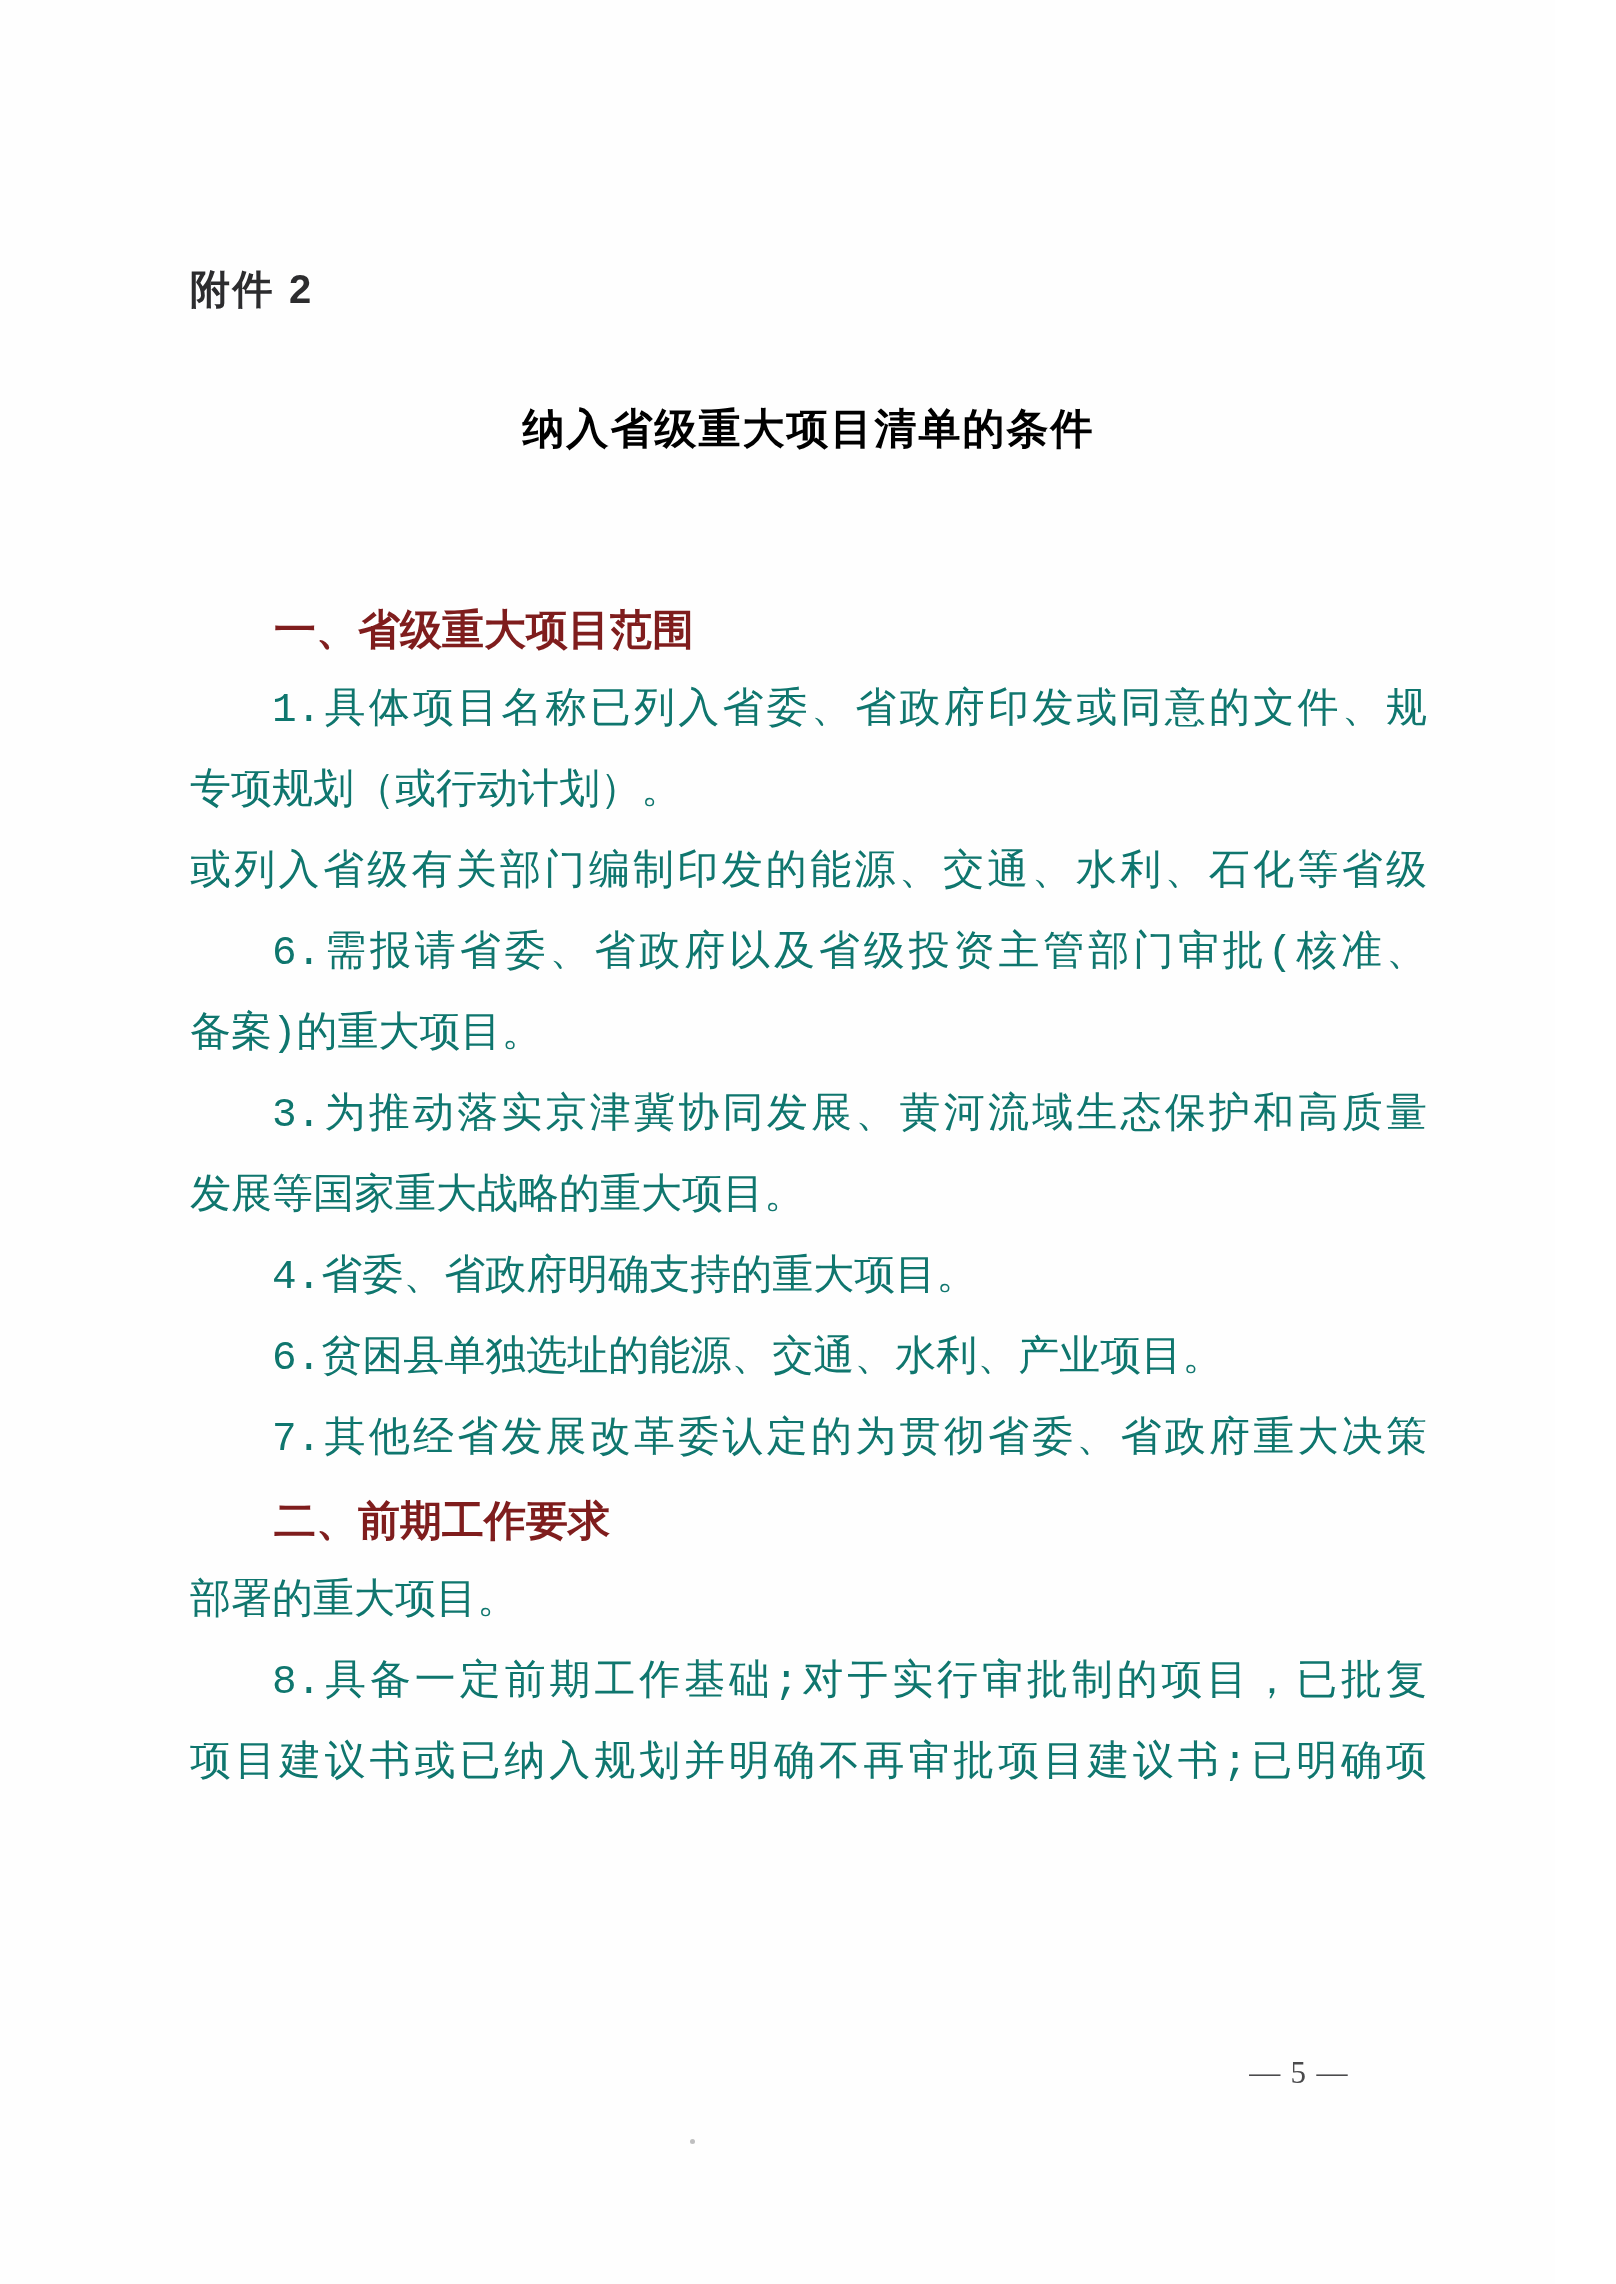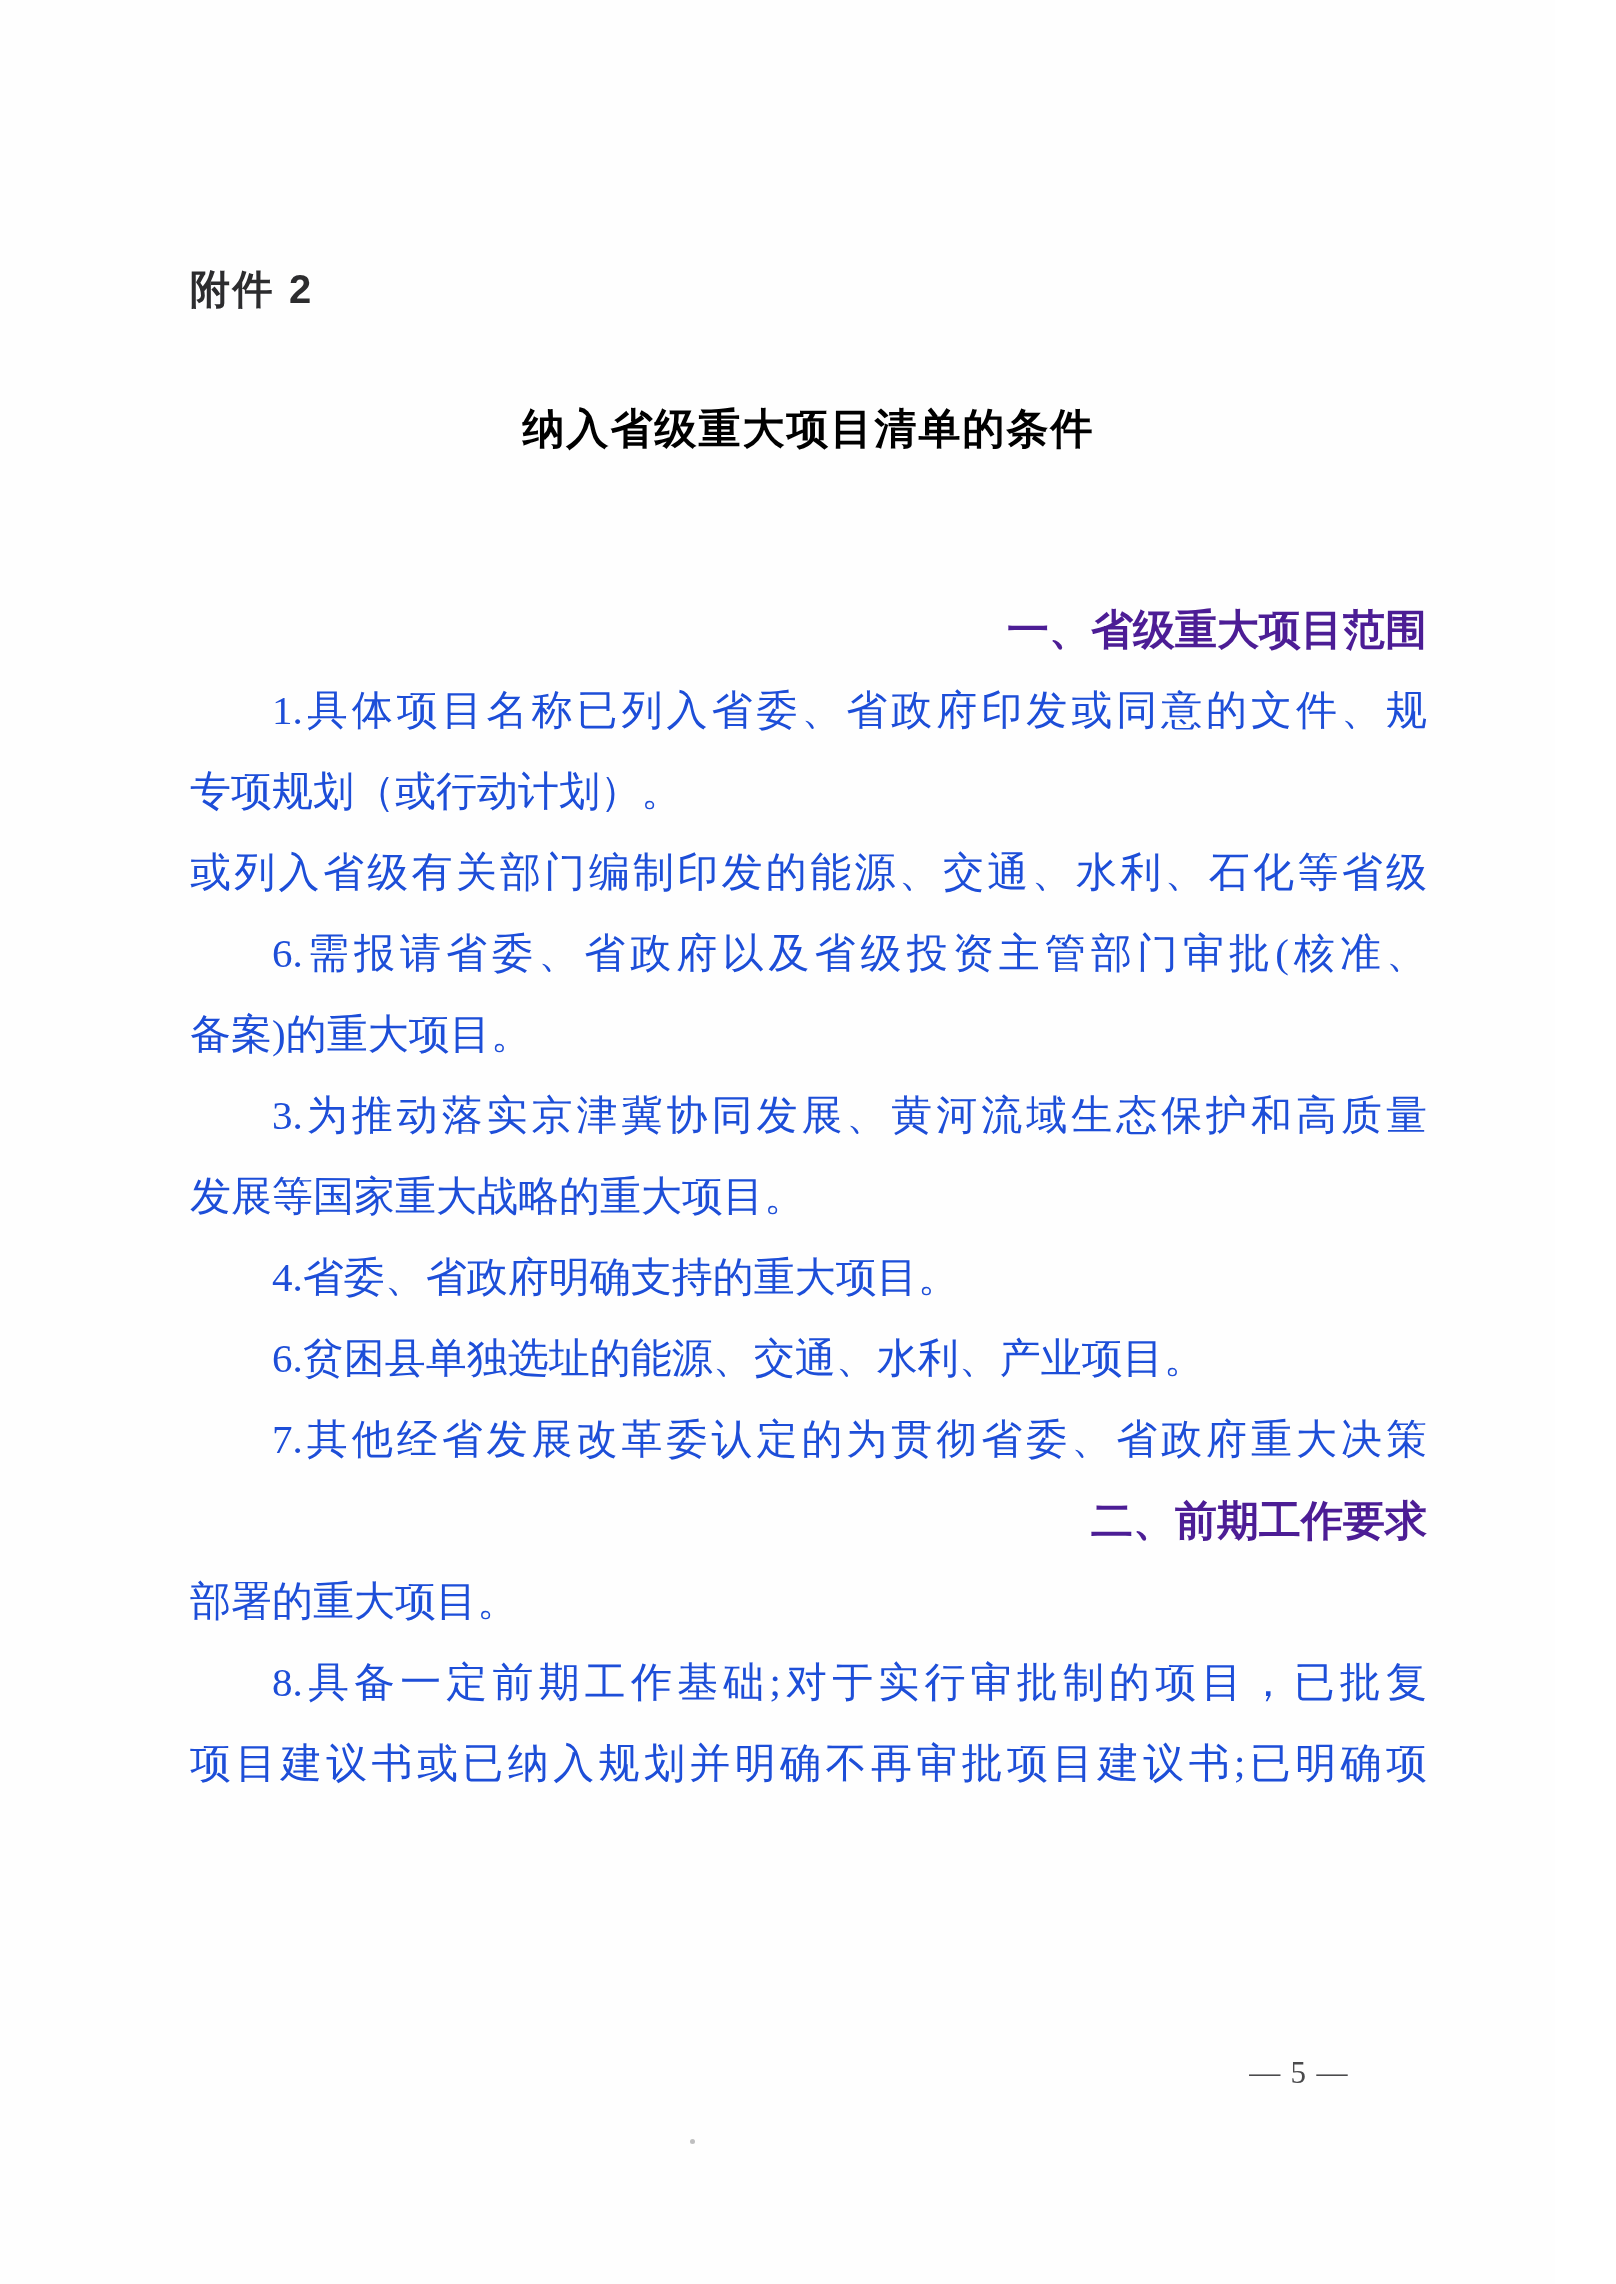--- a/index.html
+++ b/index.html
@@ -42,30 +42,29 @@
   .content {
     position: absolute;
     left: 190px;
     top: 589px;
     width: 1237px;
   }
   .line {
     height: 81px;
     line-height: 81px;
     font-size: 41px;
-    color: #1d4ed8;
-    font-family: Liberation Serif, serif;
+    color: #0f766e;
+    font-family: Liberation Mono, monospace;
     white-space: nowrap;
   }
   .line.heading {
     font-weight: 700;
     font-size: 42px;
-    color: #4c1d95;
+    color: #7f1d1d;
     font-family: "Liberation Sans", sans-serif;
-    text-align: right;
   }
   .line.indent {
     text-indent: 2em;
   }
   .line.justify {
     white-space: normal;
     text-align: justify;
     text-align-last: justify;
     text-justify: inter-character;
   }

